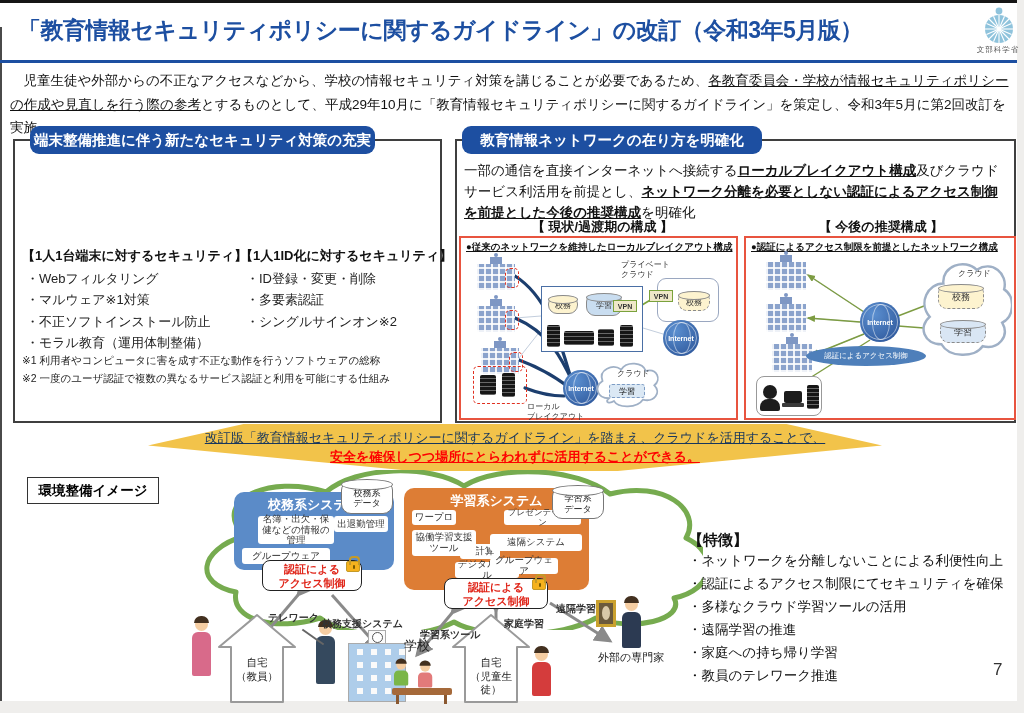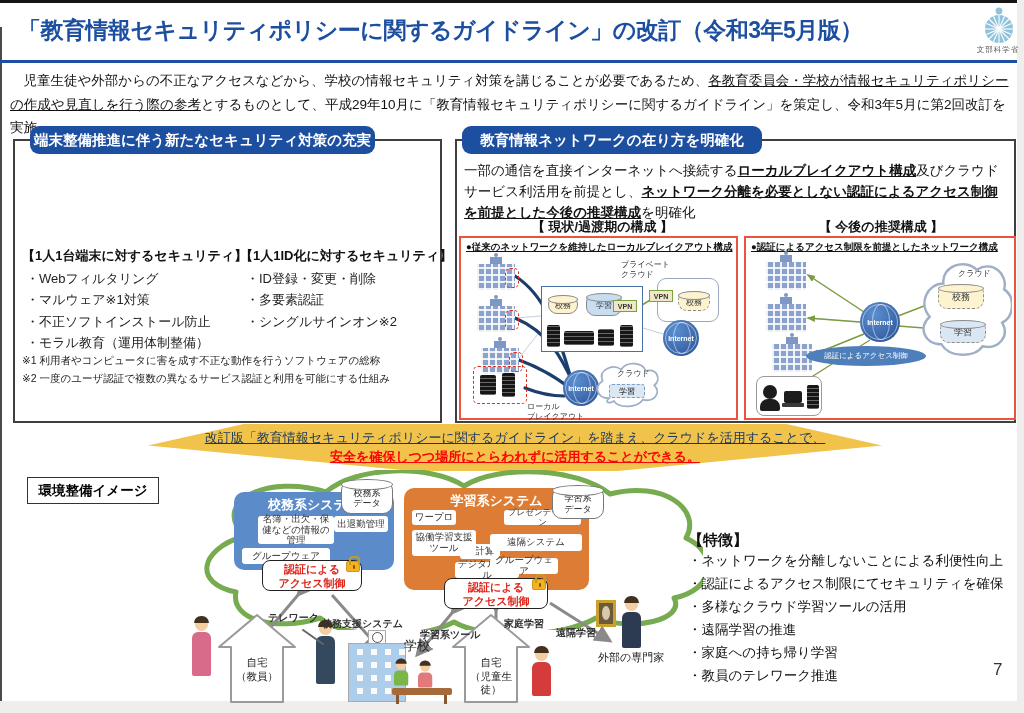--- a/index.html
+++ b/index.html
@@ -275,21 +275,21 @@
     <path d="M138,40 L94,92" stroke="#8a8a8a" stroke-width="3" marker-start="url(#ab)" marker-end="url(#ab)"></path>
     <path d="M172,40 L220,94" stroke="#8a8a8a" stroke-width="3" marker-end="url(#ab)"></path>
     <path d="M292,58 L257,100" stroke="#8a8a8a" stroke-width="3" marker-start="url(#ab)" marker-end="url(#ab)"></path>
     <path d="M336,56 L336,106" stroke="#8a8a8a" stroke-width="3" marker-start="url(#ab)" marker-end="url(#ab)"></path>
     <path d="M390,48 L450,86" stroke="#8a8a8a" stroke-width="3" marker-end="url(#ab)"></path>
   </svg>
   <div class="alabel" style="left:268px; top:611px;">テレワーク</div>
   <div class="alabel" style="left:322px; top:617px;">校務支援システム</div>
   <div class="alabel" style="left:420px; top:628px;">学習系ツール</div>
   <div class="alabel" style="left:504px; top:617px;">家庭学習</div>
-  <div class="alabel" style="left:556px; top:602px;margin-top:24px;">遠隔学習</div>
+  <div class="alabel" style="left:556px; top:602px;">遠隔学習</div>
 
   <div class="abs" style="left:218px; top:612px; width:78px; height:92px;">
     <svg width="78" height="92" viewBox="0 0 78 92">
       <path d="M39,3 L77,35 L65,35 L65,90 L13,90 L13,35 L1,35 Z" fill="#ffffff" stroke="#9a9a9a" stroke-width="2" stroke-linejoin="round"></path>
     </svg>
     <div class="place preline" style="left:14px; top:44px; width:50px;">自宅
 （教員）</div>
   </div>
   <div class="abs" style="left:452px; top:612px; width:78px; height:92px;">
     <svg width="78" height="92" viewBox="0 0 78 92">

